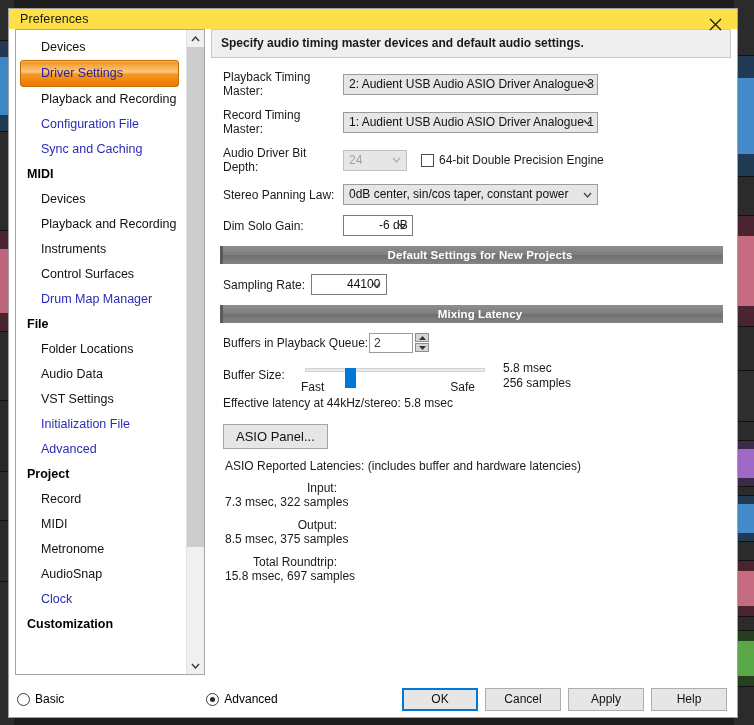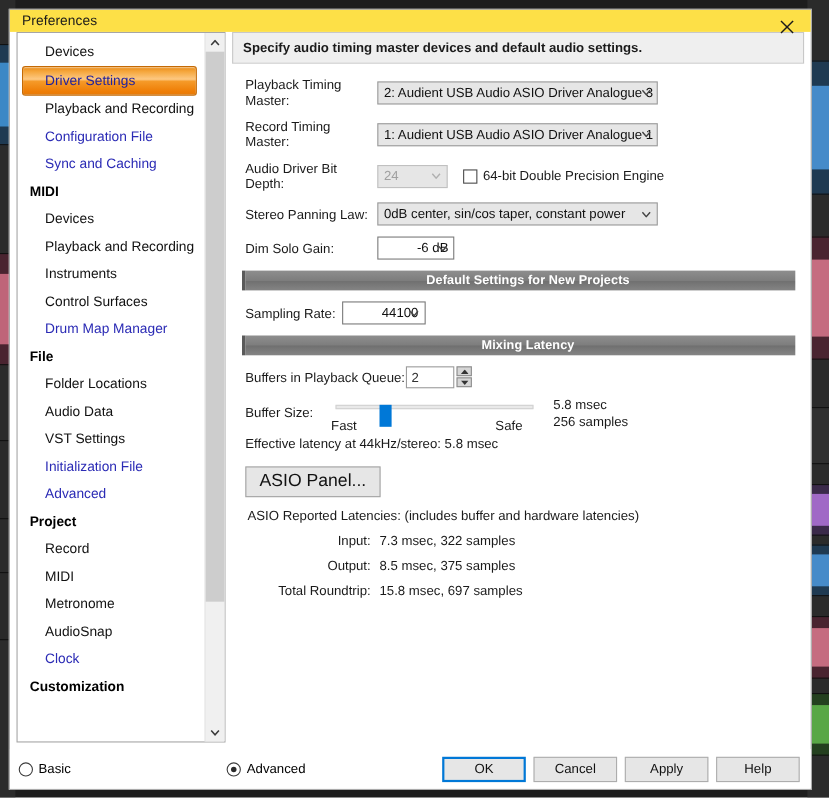--- a/index.html
+++ b/index.html
@@ -332,32 +332,32 @@
     margin-left: 18px;
     font-size: 12px;
     line-height: 15px;
     margin-top: -2px;
   }
 
   .eff-lat { padding-left: 12px; font-size: 12px; margin-top: 2px; }
 
   .btn {
     font-family: "Liberation Sans", sans-serif;
-    font-size: 16px;
+    font-size: 13px;
     color: #111;
     background: #e6e6e6;
     border: 1px solid #a3a3a3;
     padding: 4px 12px;
     cursor: default;
   }
   .asio-btn { margin: 14px 0 10px 12px; min-width: 92px; }
 
   .lat-table { padding-left: 14px; font-size: 12px; }
   .lat-title { margin-bottom: 8px; }
-  .lat-line { display: flex; margin-bottom: 9px; }
+  .lat-line { display: flex; margin-bottom: 9px; flex-direction: column; }
   .lat-key { width: 112px; text-align: right; padding-right: 8px; flex: none; }
 
   
   .footer {
     height: 36px;
     flex: none;
     display: flex;
     align-items: center;
     padding: 0 10px 0 8px;
     box-sizing: border-box;

